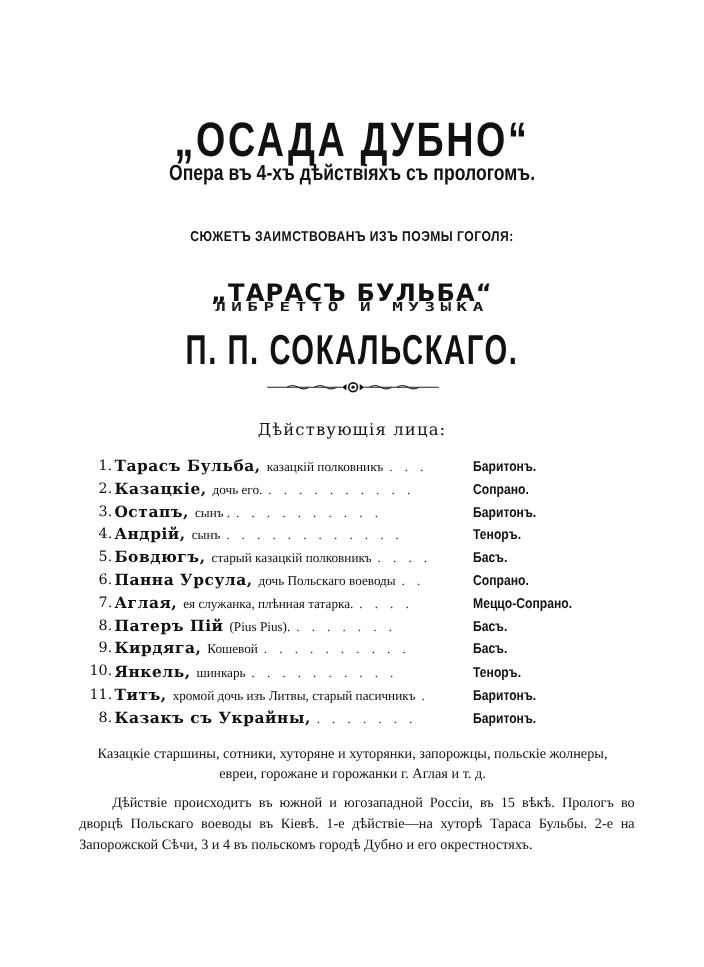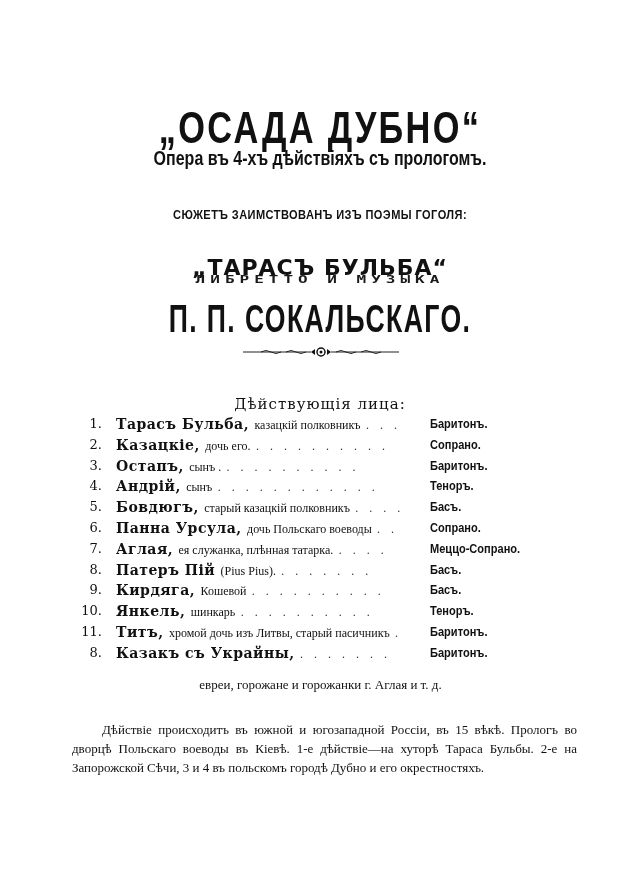--- a/index.html
+++ b/index.html
@@ -8,26 +8,26 @@
 
     .title { top: 103px; font-family: "Liberation Sans", sans-serif; font-weight: bold; font-size: 44px; line-height: 50px; letter-spacing: 3px; transform: scaleX(0.78); transform-origin: center; }
     .subtitle { top: 147px; font-family: "Liberation Sans", sans-serif; font-weight: bold; font-size: 20px; line-height: 22px; transform: scaleX(0.8); transform-origin: center; }
     .source { top: 207px; font-family: "Liberation Sans", sans-serif; font-weight: bold; font-size: 13px; line-height: 16px; transform: scaleX(0.85); letter-spacing: 0.5px; }
     .poem { top: 255px; font-family: "DejaVu Sans", sans-serif; font-size: 22px; line-height: 26px; letter-spacing: 1px; font-weight: bold; }
     .libretto { top: 270px; font-family: "DejaVu Sans Mono", monospace; font-weight: bold; font-size: 16px; line-height: 18px; letter-spacing: 5px; transform: scaleY(0.7); color: #1a1a1a; }
     .author { top: 298px; font-family: "Liberation Sans", sans-serif; font-weight: bold; font-size: 38px; line-height: 42px; transform: scaleX(0.7); letter-spacing: 2px; }
 
     .ornament { position: absolute; left: 241px; top: 347px; width: 160px; height: 10px; }
 
-    .cast-heading { top: 395px; font-family: "DejaVu Serif", serif; font-size: 15px; line-height: 18px; letter-spacing: 1px; }
+    .cast-heading { top: 381px; font-family: "DejaVu Serif", serif; font-size: 15px; line-height: 18px; letter-spacing: 1px; }
 
     .cast-list { position: absolute; left: 72px; top: 414px; width: 500px; }
     .row { position: relative; height: 20.8px; line-height: 20.8px; font-size: 13px; white-space: nowrap; }
     .num { position: absolute; right: 470px; text-align: right; font-family: "DejaVu Serif", serif; font-size: 13px; }
-    .name { position: absolute; left: 44px; font-family: "DejaVu Serif", serif; font-weight: bold; font-size: 14px; letter-spacing: 0.5px; }
+    .name { position: absolute; left: 32px; font-family: "DejaVu Serif", serif; font-weight: bold; font-size: 14px; letter-spacing: 0.5px; }
     .desc { font-family: "Liberation Serif", serif; font-weight: normal; font-size: 12px; letter-spacing: 0; }
     .dots { font-family: "Liberation Serif", serif; font-weight: normal; font-size: 12px; letter-spacing: 4px; color: #333; }
     .voice { position: absolute; left: 358px; font-family: "Liberation Sans", sans-serif; font-weight: bold; font-size: 13px; transform: scaleX(0.85); transform-origin: left; }
 
     .chorus { position: absolute; left: 68px; top: 676px; width: 505px; font-family: "Liberation Serif", serif; font-size: 13px; line-height: 18px; text-align: center; }
     .setting { position: absolute; left: 72px; top: 720px; width: 505px; font-family: "Liberation Serif", serif; font-size: 13px; line-height: 19px; text-align: justify; text-indent: 30px; }
   </style>
 </head>
 <body>
 
@@ -106,16 +106,17 @@
     <span class="voice">Баритонъ.</span>
   </div>
   <div class="row">
     <span class="num">8.</span>
     <span class="name"><span>Казакъ съ Украйны,</span> <span class="desc"></span> <span class="dots">. . . . . . .</span></span>
     <span class="voice">Баритонъ.</span>
   </div>
 </div>
 
 <div class="chorus">
+  <div>Казацкiе старшины, сотники, хуторяне и хуторянки, запорожцы, польскiе жолнеры,</div>
   <div>евреи, горожане и горожанки г. Аглая и т. д.</div>
 </div>
 
 <div class="setting">Дѣйствiе происходитъ въ южной и югозападной Россiи, въ 15 вѣкѣ. Прологъ во дворцѣ Польскаго воеводы въ Кiевѣ. 1-е дѣйствiе—на хуторѣ Тараса Бульбы. 2-е на Запорожской Сѣчи, 3 и 4 въ польскомъ городѣ Дубно и его окрестностяхъ.</div>
 
 </body></html>

